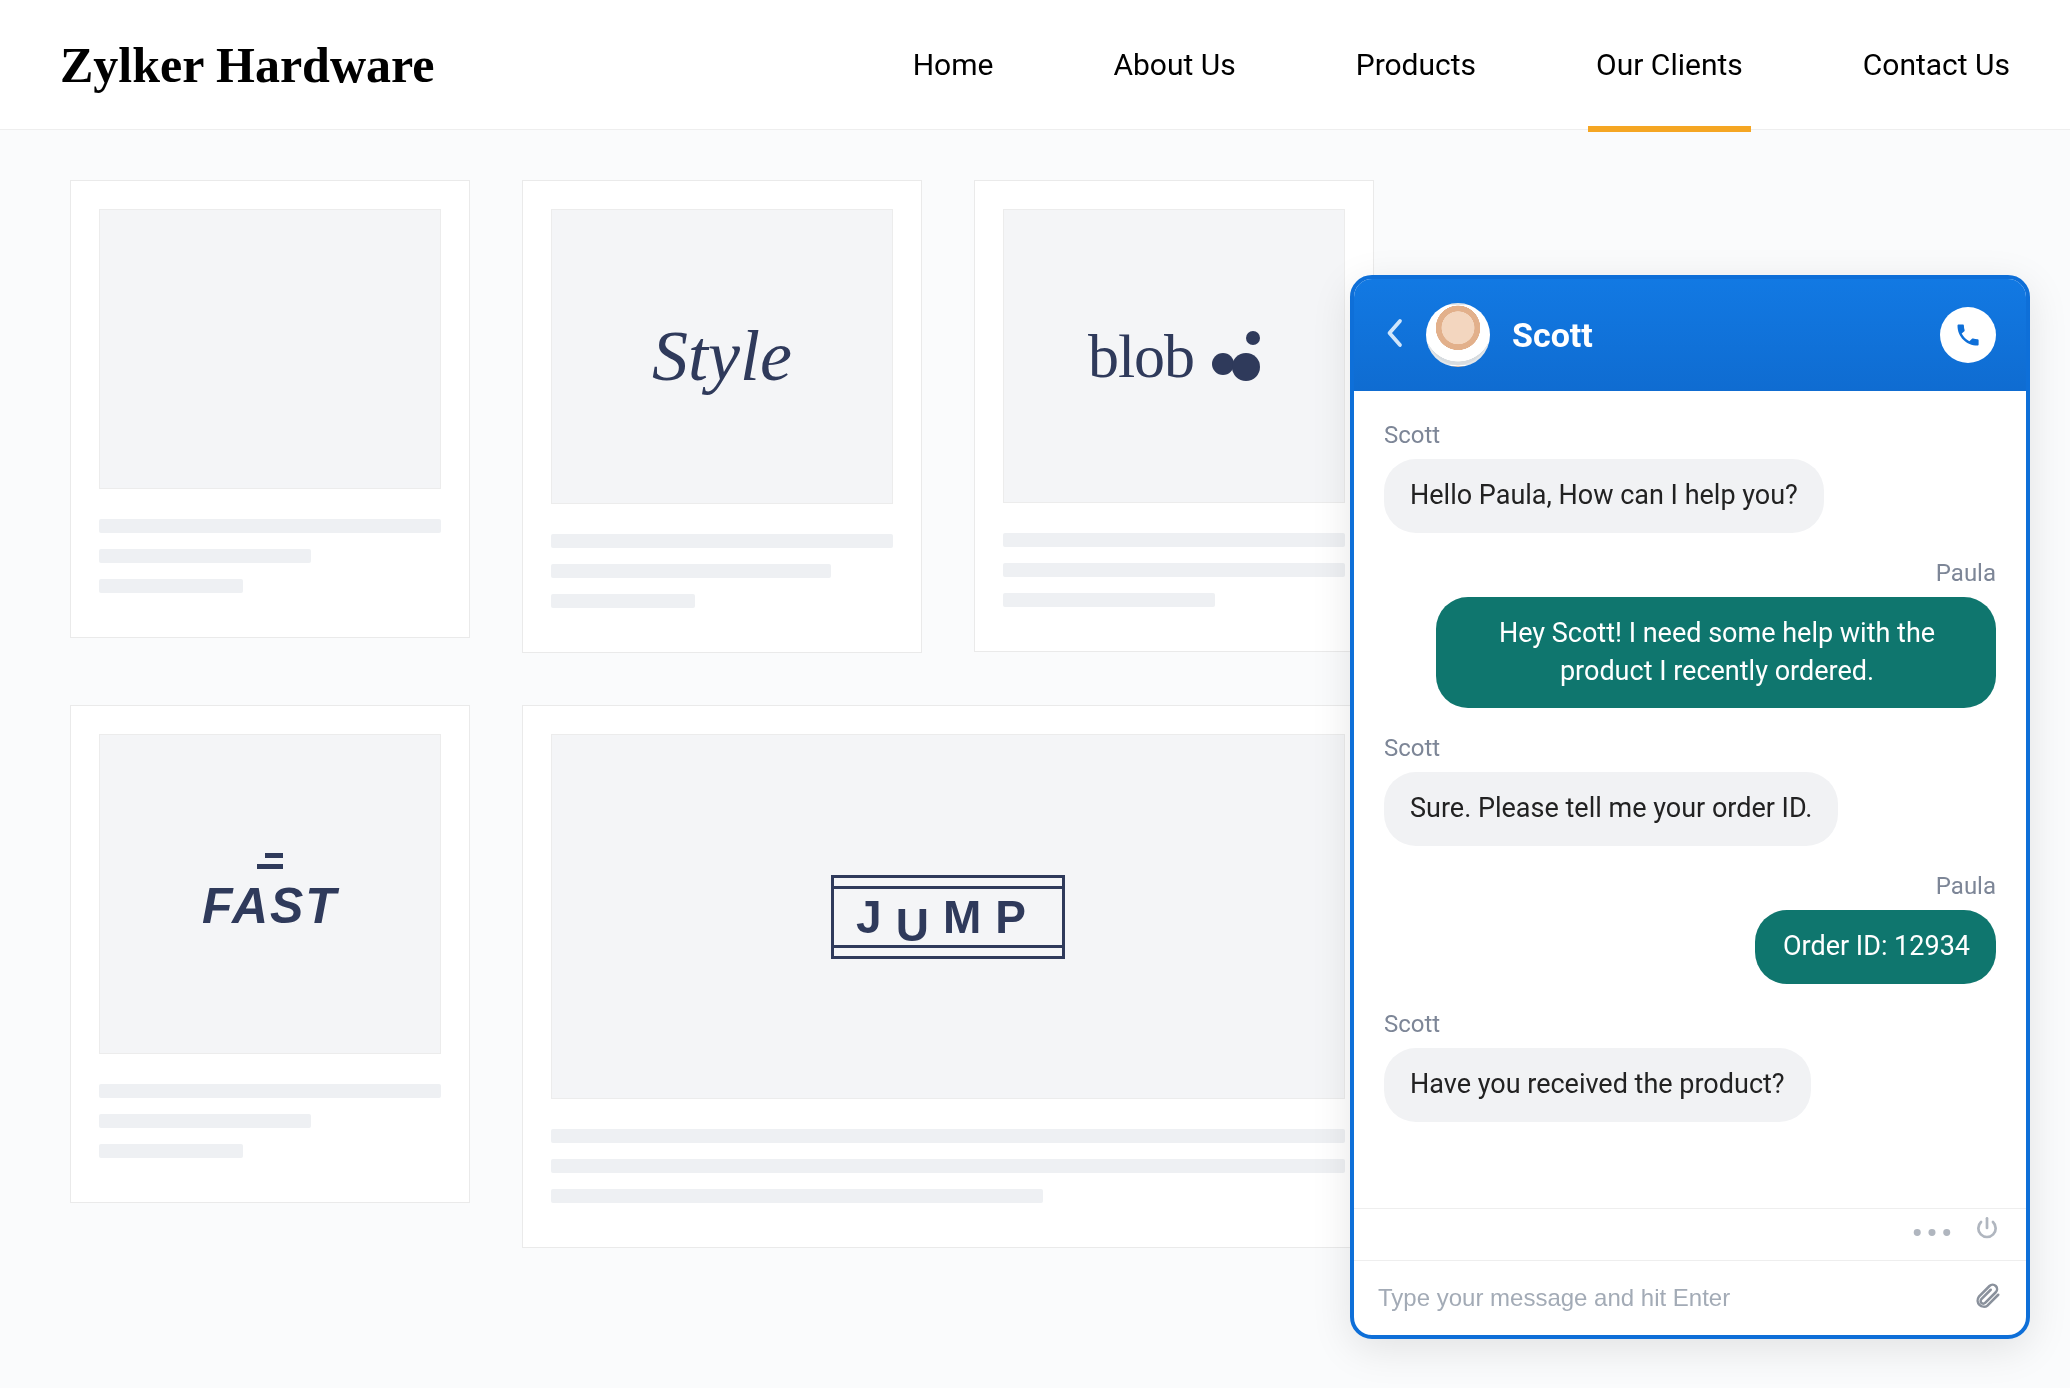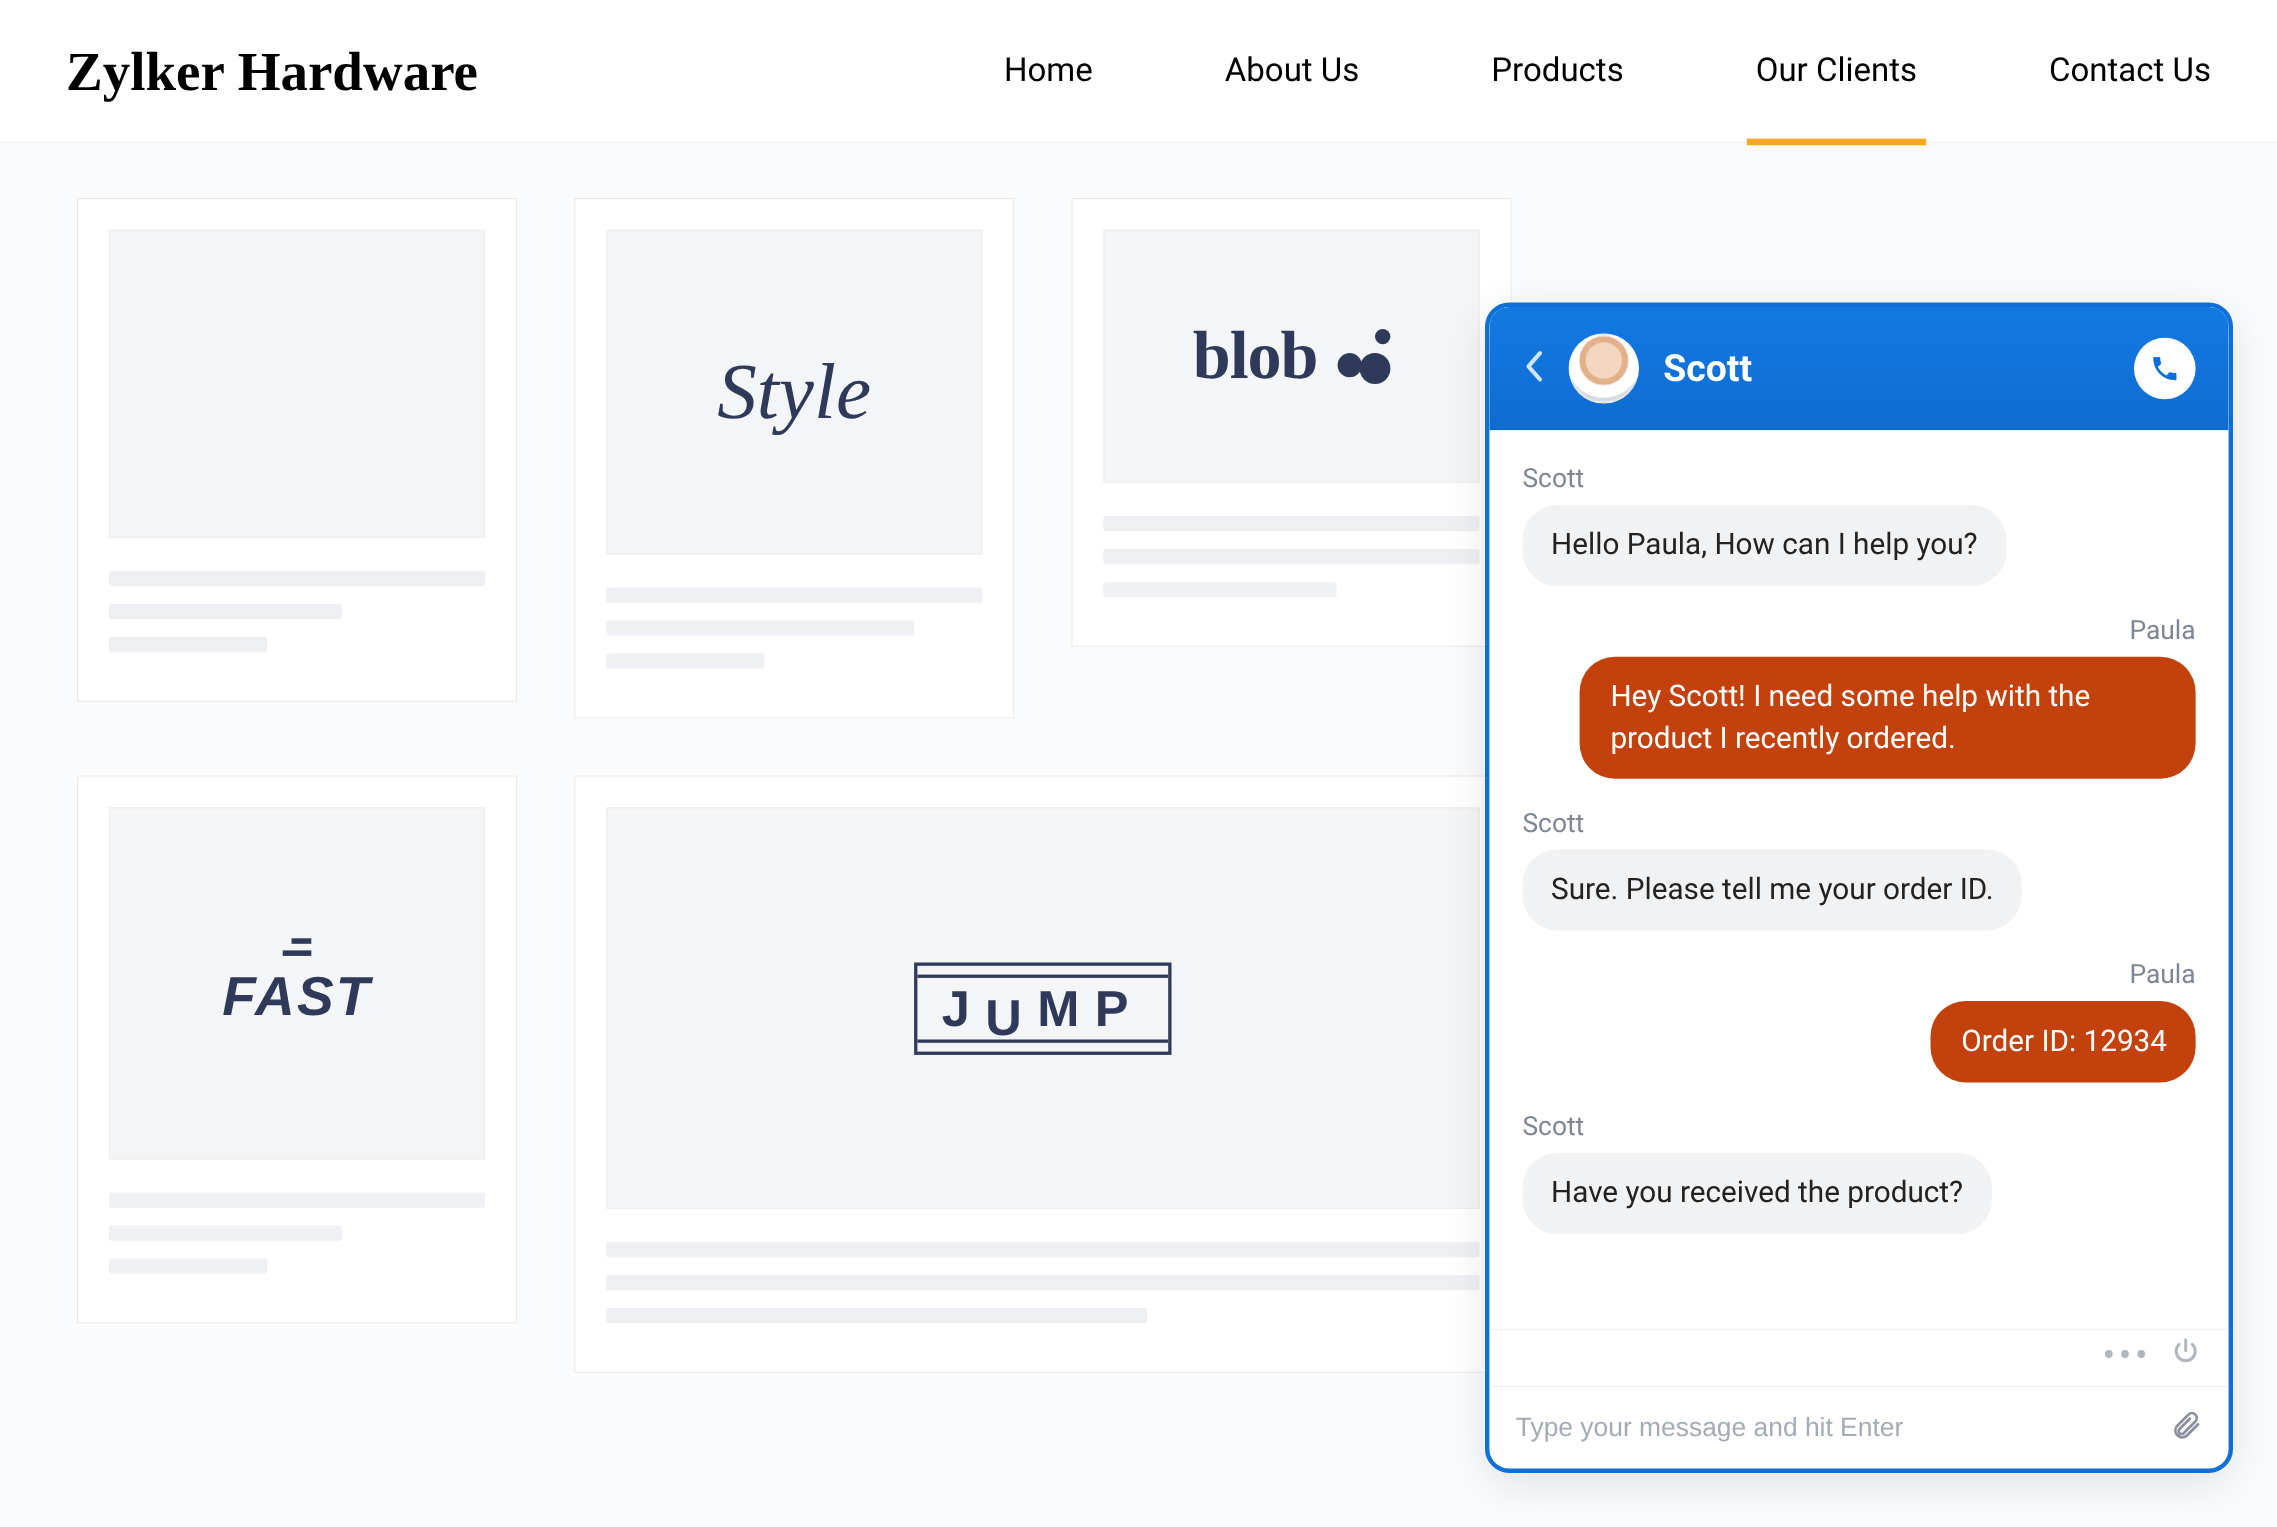--- a/index.html
+++ b/index.html
@@ -80,21 +80,21 @@
       background: #f4f5f7;
       border: 1px solid #ececec;
       display: flex;
       align-items: center;
       justify-content: center;
     }
 
     .card-img.h270 { height: 280px; }
     .card-img.h290 { height: 295px; }
     .card-img.h300 { height: 320px; }
-    .card-img.h220 { height: 230px; font-weight: bold; }
+    .card-img.h220 { height: 294px; }
     .card-img.h360 { height: 365px; }
 
     .card-lines {
       margin-top: 30px;
     }
 
     .card-line {
       height: 14px;
       background: #eef0f3;
       border-radius: 2px;
@@ -300,23 +300,23 @@
     }
 
     .msg-group.left .msg-bubble {
       background: #f1f2f4;
       color: #222;
     }
     .msg-group.right {
       text-align: right;
     }
     .msg-group.right .msg-bubble {
-      background: #c2410c;
+      background: #0f766e;
       color: #fff;
-      text-align: left;
+      text-align: center;
       padding-left: 28px;
     }
 
     .chat-footer-actions {
       display: flex;
       justify-content: flex-end;
       gap: 18px;
       padding: 6px 26px 10px;
       border-top: 1px solid #eee;
     }

